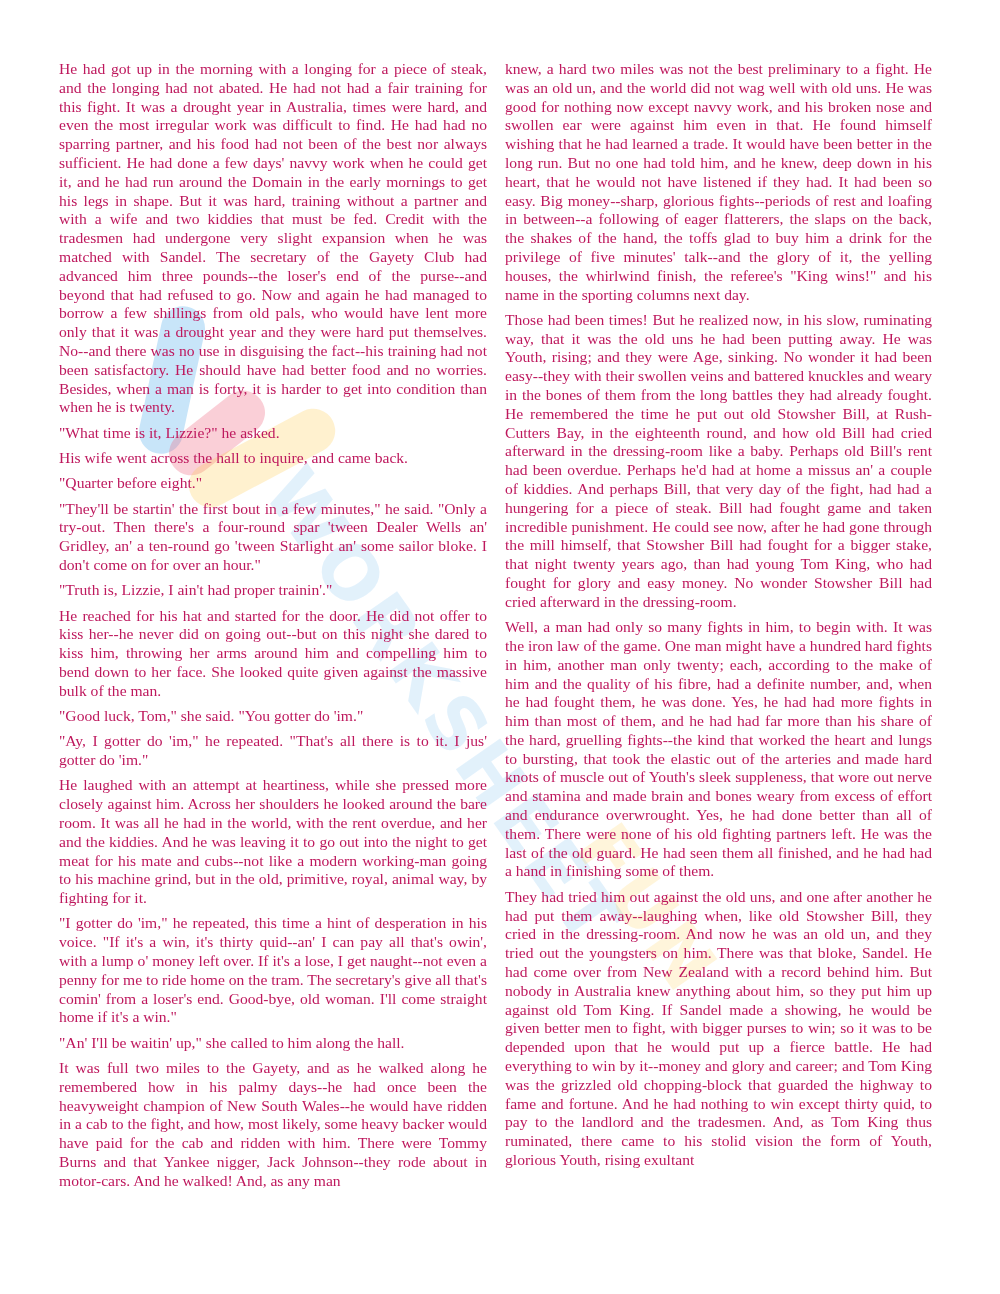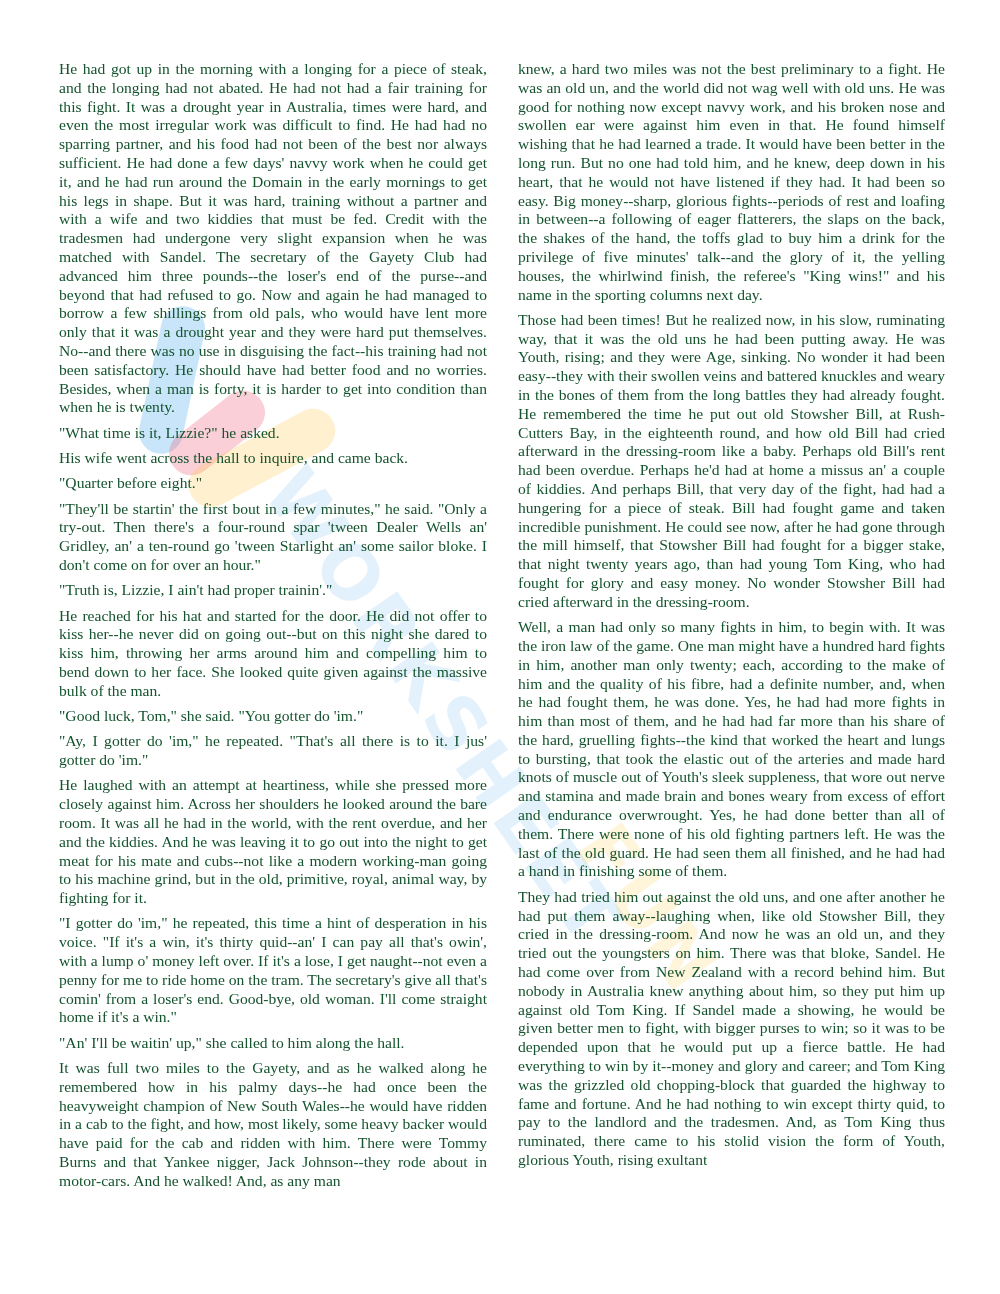--- a/index.html
+++ b/index.html
@@ -12,23 +12,23 @@
   .wm-blue  { left: 150px; top: 305px; width: 44px; height: 150px; background: #3aa0e8; transform: rotate(12deg); }
   .wm-pink  { left: 195px; top: 378px; width: 44px; height: 110px; background: #f0607a; transform: rotate(52deg); opacity: 0.3; }
   .wm-yel   { left: 240px; top: 378px; width: 44px; height: 160px; background: #ffc940; transform: rotate(62deg); opacity: 0.25; }
   .wm-text  { position: absolute; font-family: "DejaVu Sans", sans-serif; font-weight: bold;
               font-size: 74px; letter-spacing: 4px; white-space: nowrap; transform-origin: 0 0; }
   .wm-text-blue { left: 318px; top: 452px; color: #3aa0e8; opacity: 0.14; transform: rotate(55deg); }
   .wm-text-yel  { left: 630px; top: 808px; color: #ffc940; opacity: 0.18; transform: rotate(55deg); }
 
   .col { position: absolute; top: 60px; z-index: 1;
          font-family: "Liberation Serif", "DejaVu Serif", serif;
-         font-size: 15.6px; line-height: 18.8px; color: #14532d; text-align: justify; }
+         font-size: 15.6px; line-height: 18.8px; color: #be185d; text-align: justify; }
   .col-left  { left: 59px;  width: 428px; }
-  .col-right { left: 518px; width: 427px; }
+  .col-right { left: 505px; width: 427px; }
   .col p { margin: 0 0 6.5px 0; padding: 0; }
 </style>
 </head>
 <body>
 
 <div class="page">
 
   <div class="wm" style="left:0;top:0;width:1000px;height:1294px;">
     <div class="wm-stroke wm-blue"></div>
     <div class="wm-stroke wm-pink"></div>

